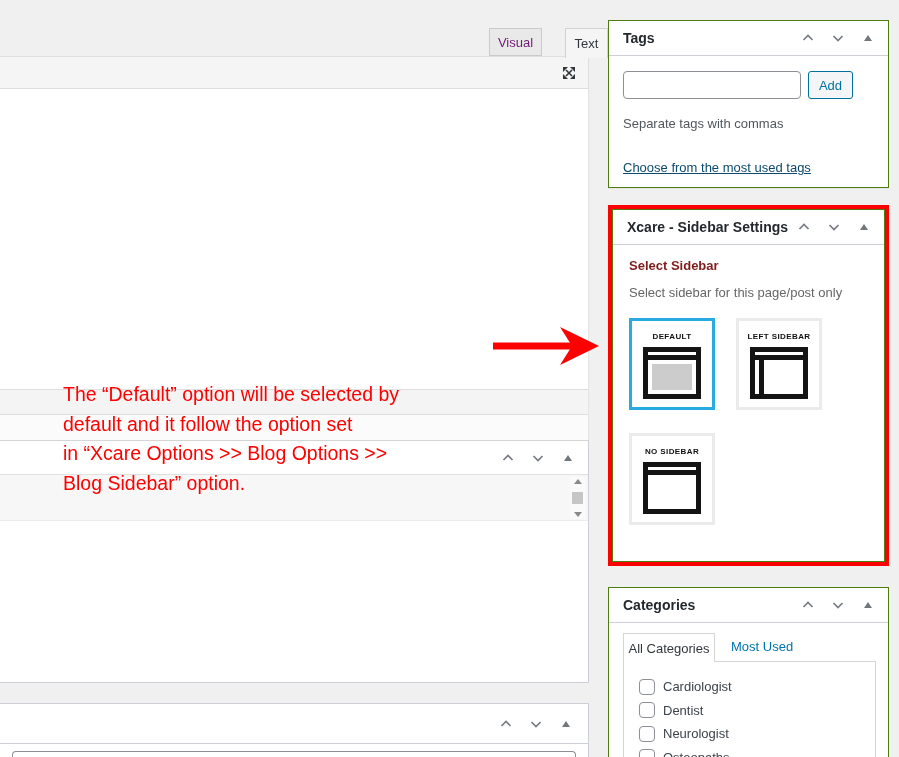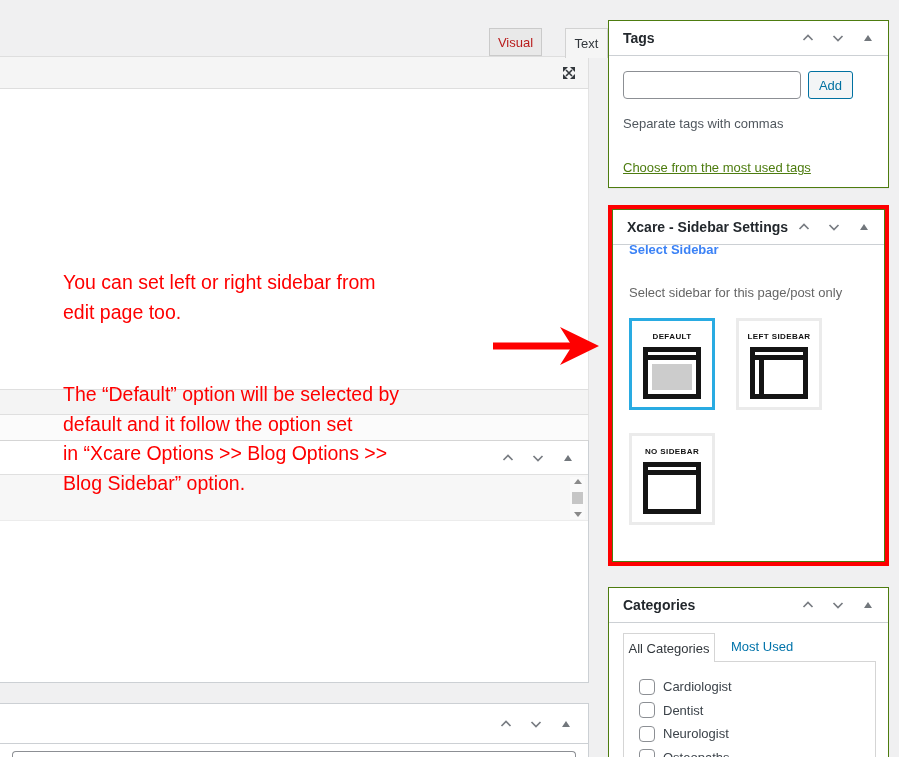--- a/index.html
+++ b/index.html
@@ -8,21 +8,21 @@
     position:relative; width:899px; height:757px; overflow:hidden;
     background:#f0f0f1; font-family:"Liberation Sans", sans-serif;
     font-size:13px; color:#32373c;
   }
   .abs { position:absolute; }
 
   
   .tab { display:flex; align-items:center; justify-content:center;
          font-size:13px; cursor:pointer; }
   .tab-visual { left:489px; top:28px; width:53px; height:28px;
-    background:#e9e9e9; border:1px solid #cacaca; color:#b91c1c; }
+    background:#e9e9e9; border:1px solid #cacaca; color:#701a75; }
   .tab-text { left:546px; top:28px; width:43px; height:30px;
     background:#f5f5f5; border:1px solid #d2d2d2; border-bottom:none;
     color:#32373c; z-index:2;margin-left:19px; }
   .tabs-line { left:0; top:56px; width:589px; height:1px; background:#dedede; }
   .editor-toolbar { left:0; top:57px; width:589px; height:32px;
     background:#f5f5f5; border-bottom:1px solid #dedede; border-right:1px solid #dedede; }
   .fullscreen-btn { position:absolute; right:10px; top:7px; width:18px; height:18px; cursor:pointer; }
   .editor-area { left:0; top:89px; width:589px; height:300px;
     background:#fff; border-right:1px solid #e3e3e3; }
   .editor-statusbar { left:0; top:389px; width:589px; height:26px;
@@ -74,28 +74,28 @@
   
   .tags-box { left:608px; top:20px; width:281px; height:168px; }
   .tags-input { position:absolute; left:14px; top:50px; width:178px; height:28px;
     border:1px solid #8c8f94; border-radius:4px; background:#fff;
     font-family:"Liberation Sans",sans-serif; font-size:13px; padding:0 6px; }
   .add-btn { position:absolute; left:199px; top:50px; width:45px; height:28px;
     background:#f3f5f6; border:1px solid #0071a1; border-radius:3px;
     color:#0071a1; font-size:13px; font-family:"Liberation Sans",sans-serif;
     cursor:pointer; }
   .tags-hint { position:absolute; left:14px; top:95px; color:#50575e; }
-  .tags-link { position:absolute; left:14px; top:139px; color:#4d7c0f;
+  .tags-link { position:absolute; left:14px; top:139px; color:#0c4a6e;
     text-decoration:underline; cursor:pointer; }
 
   .red-frame { left:608px; top:205px; width:281px; height:361px;
     border:4px solid #fe0000; z-index:4; pointer-events:none; }
   .xcare-box { left:612px; top:209px; width:273px; height:353px; }
-  .select-label { position:absolute; left:16px; top:32px; font-weight:bold;
-    color:#3b82f6; }
+  .select-label { position:absolute; left:16px; top:48px; font-weight:bold;
+    color:#7f1d1d; }
   .select-desc { position:absolute; left:16px; top:75px; color:#666; }
   .tiles { position:absolute; left:16px; top:108px; width:241px;
     display:grid; grid-template-columns:86px 86px; grid-auto-rows:92px;
     column-gap:21px; row-gap:23px; }
   .tile { border:3px solid #ebebeb; background:#fff; cursor:pointer;
     display:flex; flex-direction:column; align-items:center; }
   .tile.selected { border-color:#29abe2; }
   .tile-label { margin-top:11px; font-size:8px; font-weight:bold;
     letter-spacing:0.4px; color:#111; white-space:nowrap; }
   .licon { width:58px; height:52px; border:5px solid #141414; margin-top:6px;
@@ -195,22 +195,20 @@
         <span class="ctl">
           <svg width="10" height="10" viewBox="0 0 10 10">
               <polygon points="5,2 9,8 1,8" fill="#72777c"></polygon>
             </svg>
         </span>
       </span>
     </div>
     <div class="mb3-input"></div>
   </div>
 
-  <div class="abs note note1">You can set left or right sidebar from
-edit page too.</div>
   <div class="abs note note2">The “Default” option will be selected by
 default and it follow the option set
 in “Xcare Options &gt;&gt; Blog Options &gt;&gt;
 Blog Sidebar” option.</div>
   <svg class="abs anno-arrow" viewBox="0 0 120 44">
     <line x1="7" y1="22" x2="86" y2="22" stroke="#fe0000" stroke-width="7"></line>
     <polygon points="113,22 74,3 86,22 74,41" fill="#fe0000"></polygon>
   </svg>
 
   <div class="abs metabox tags-box">

